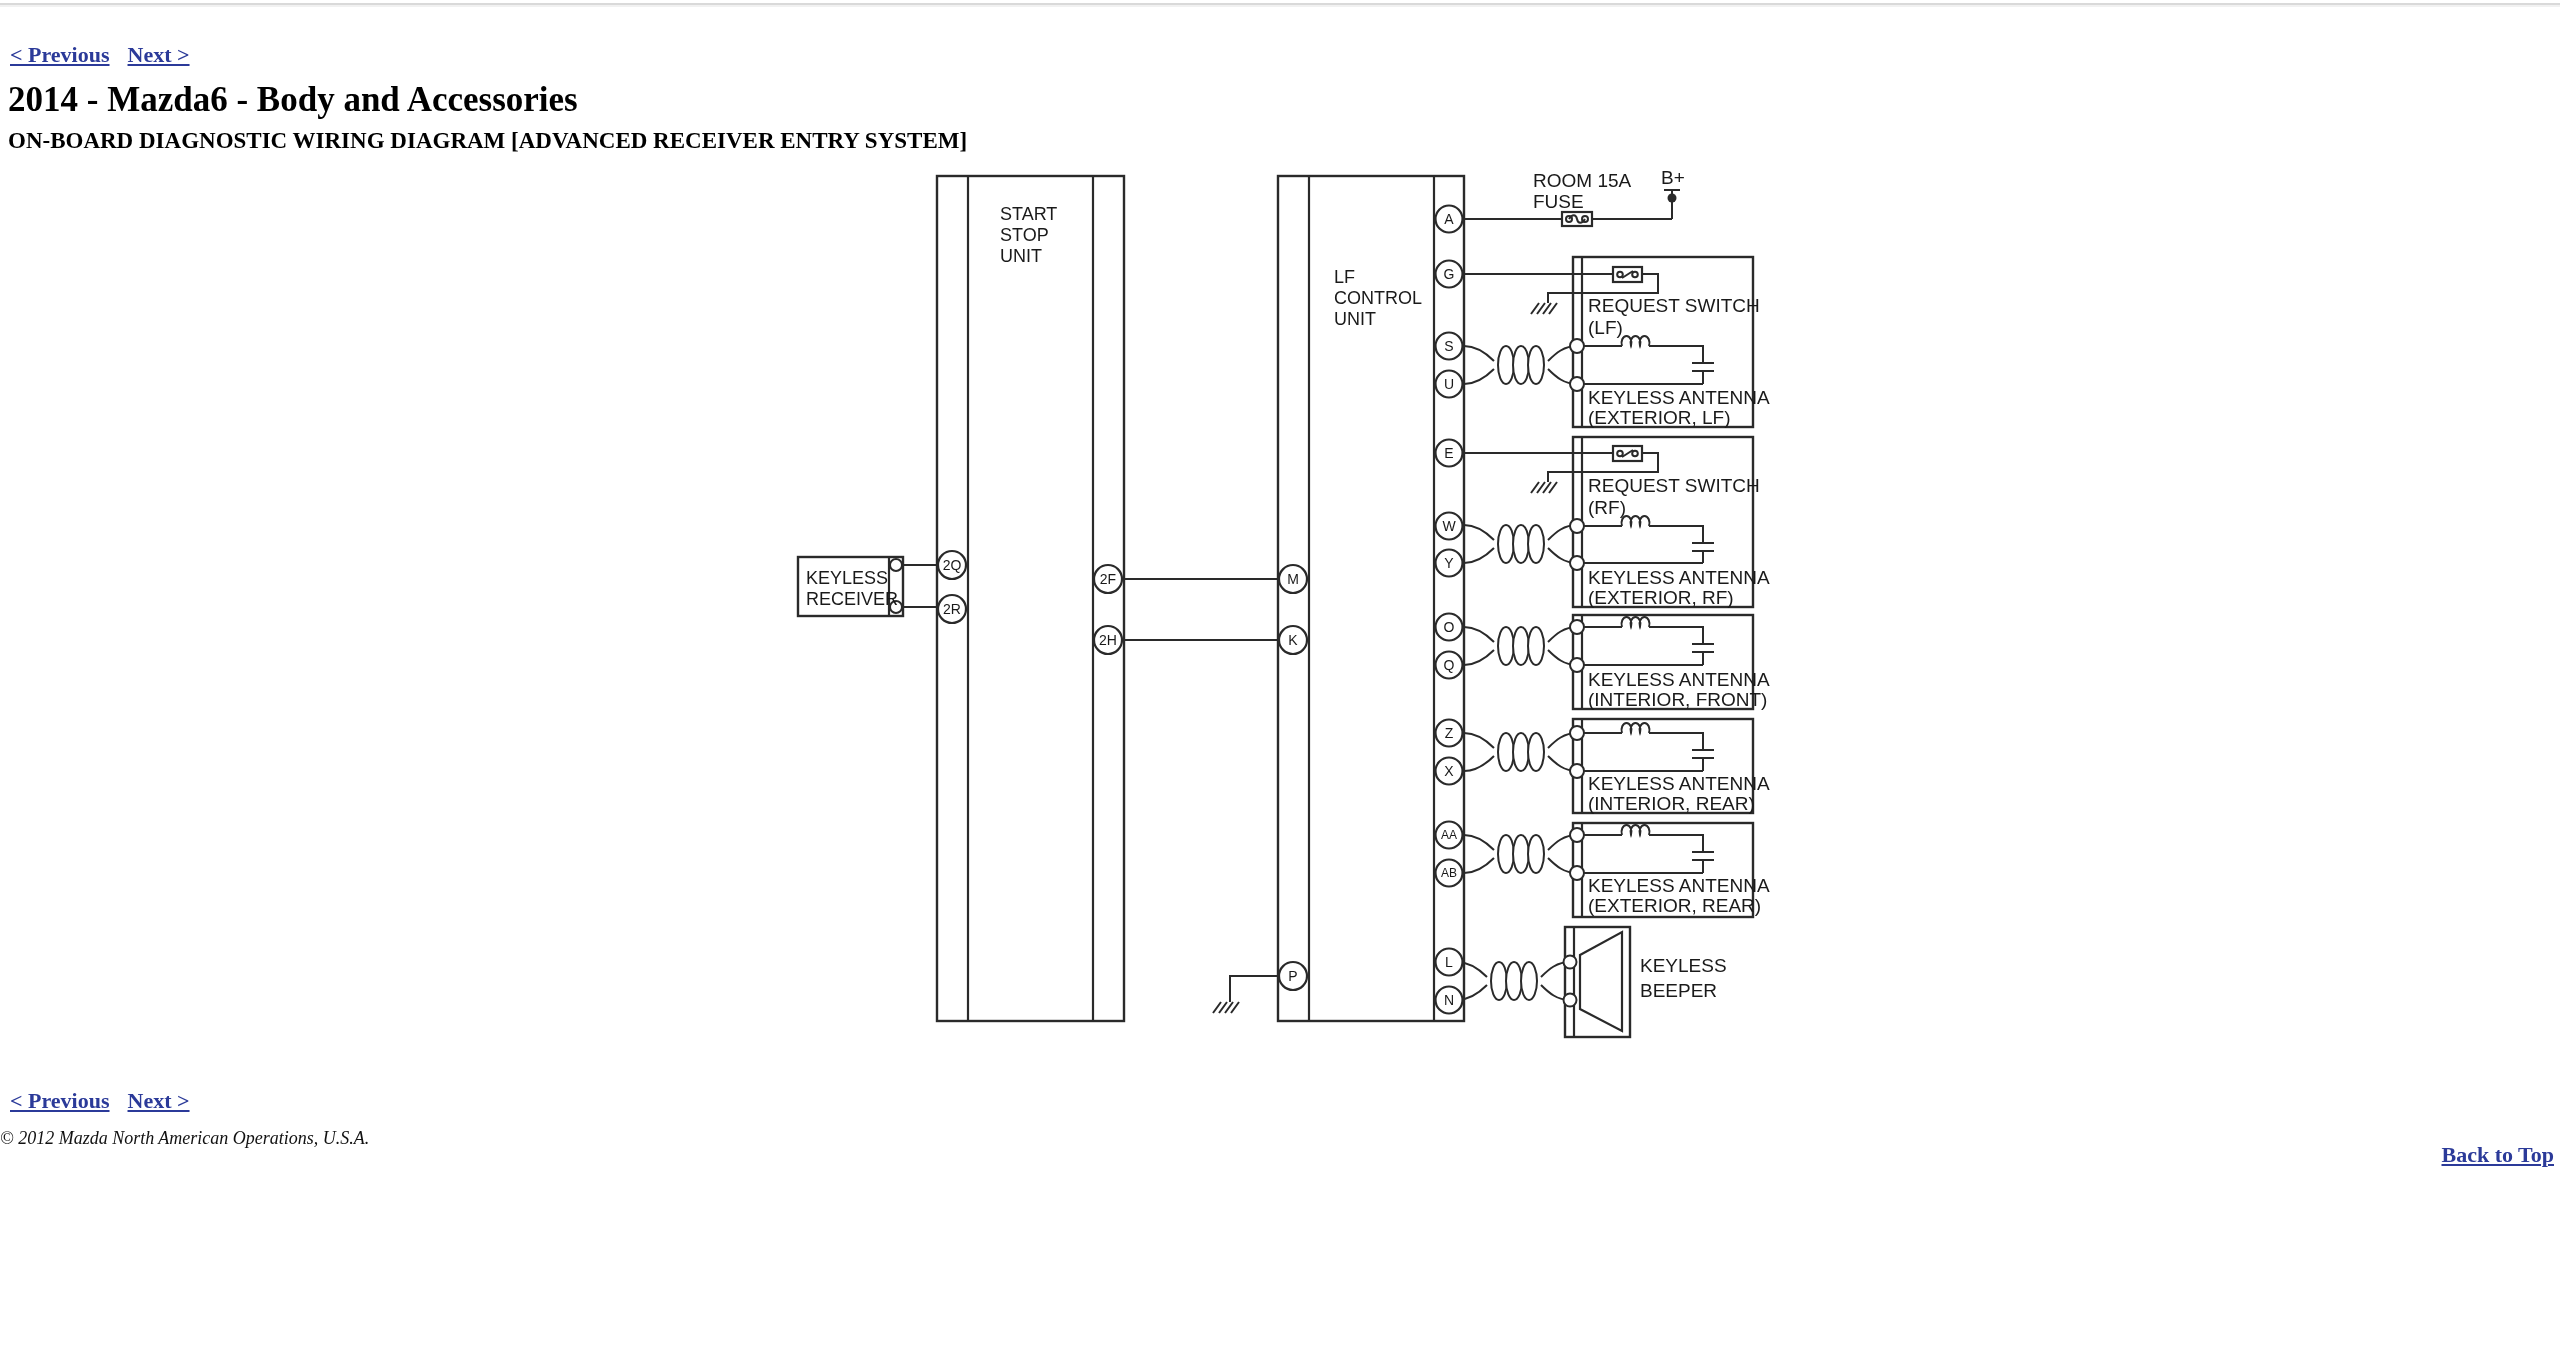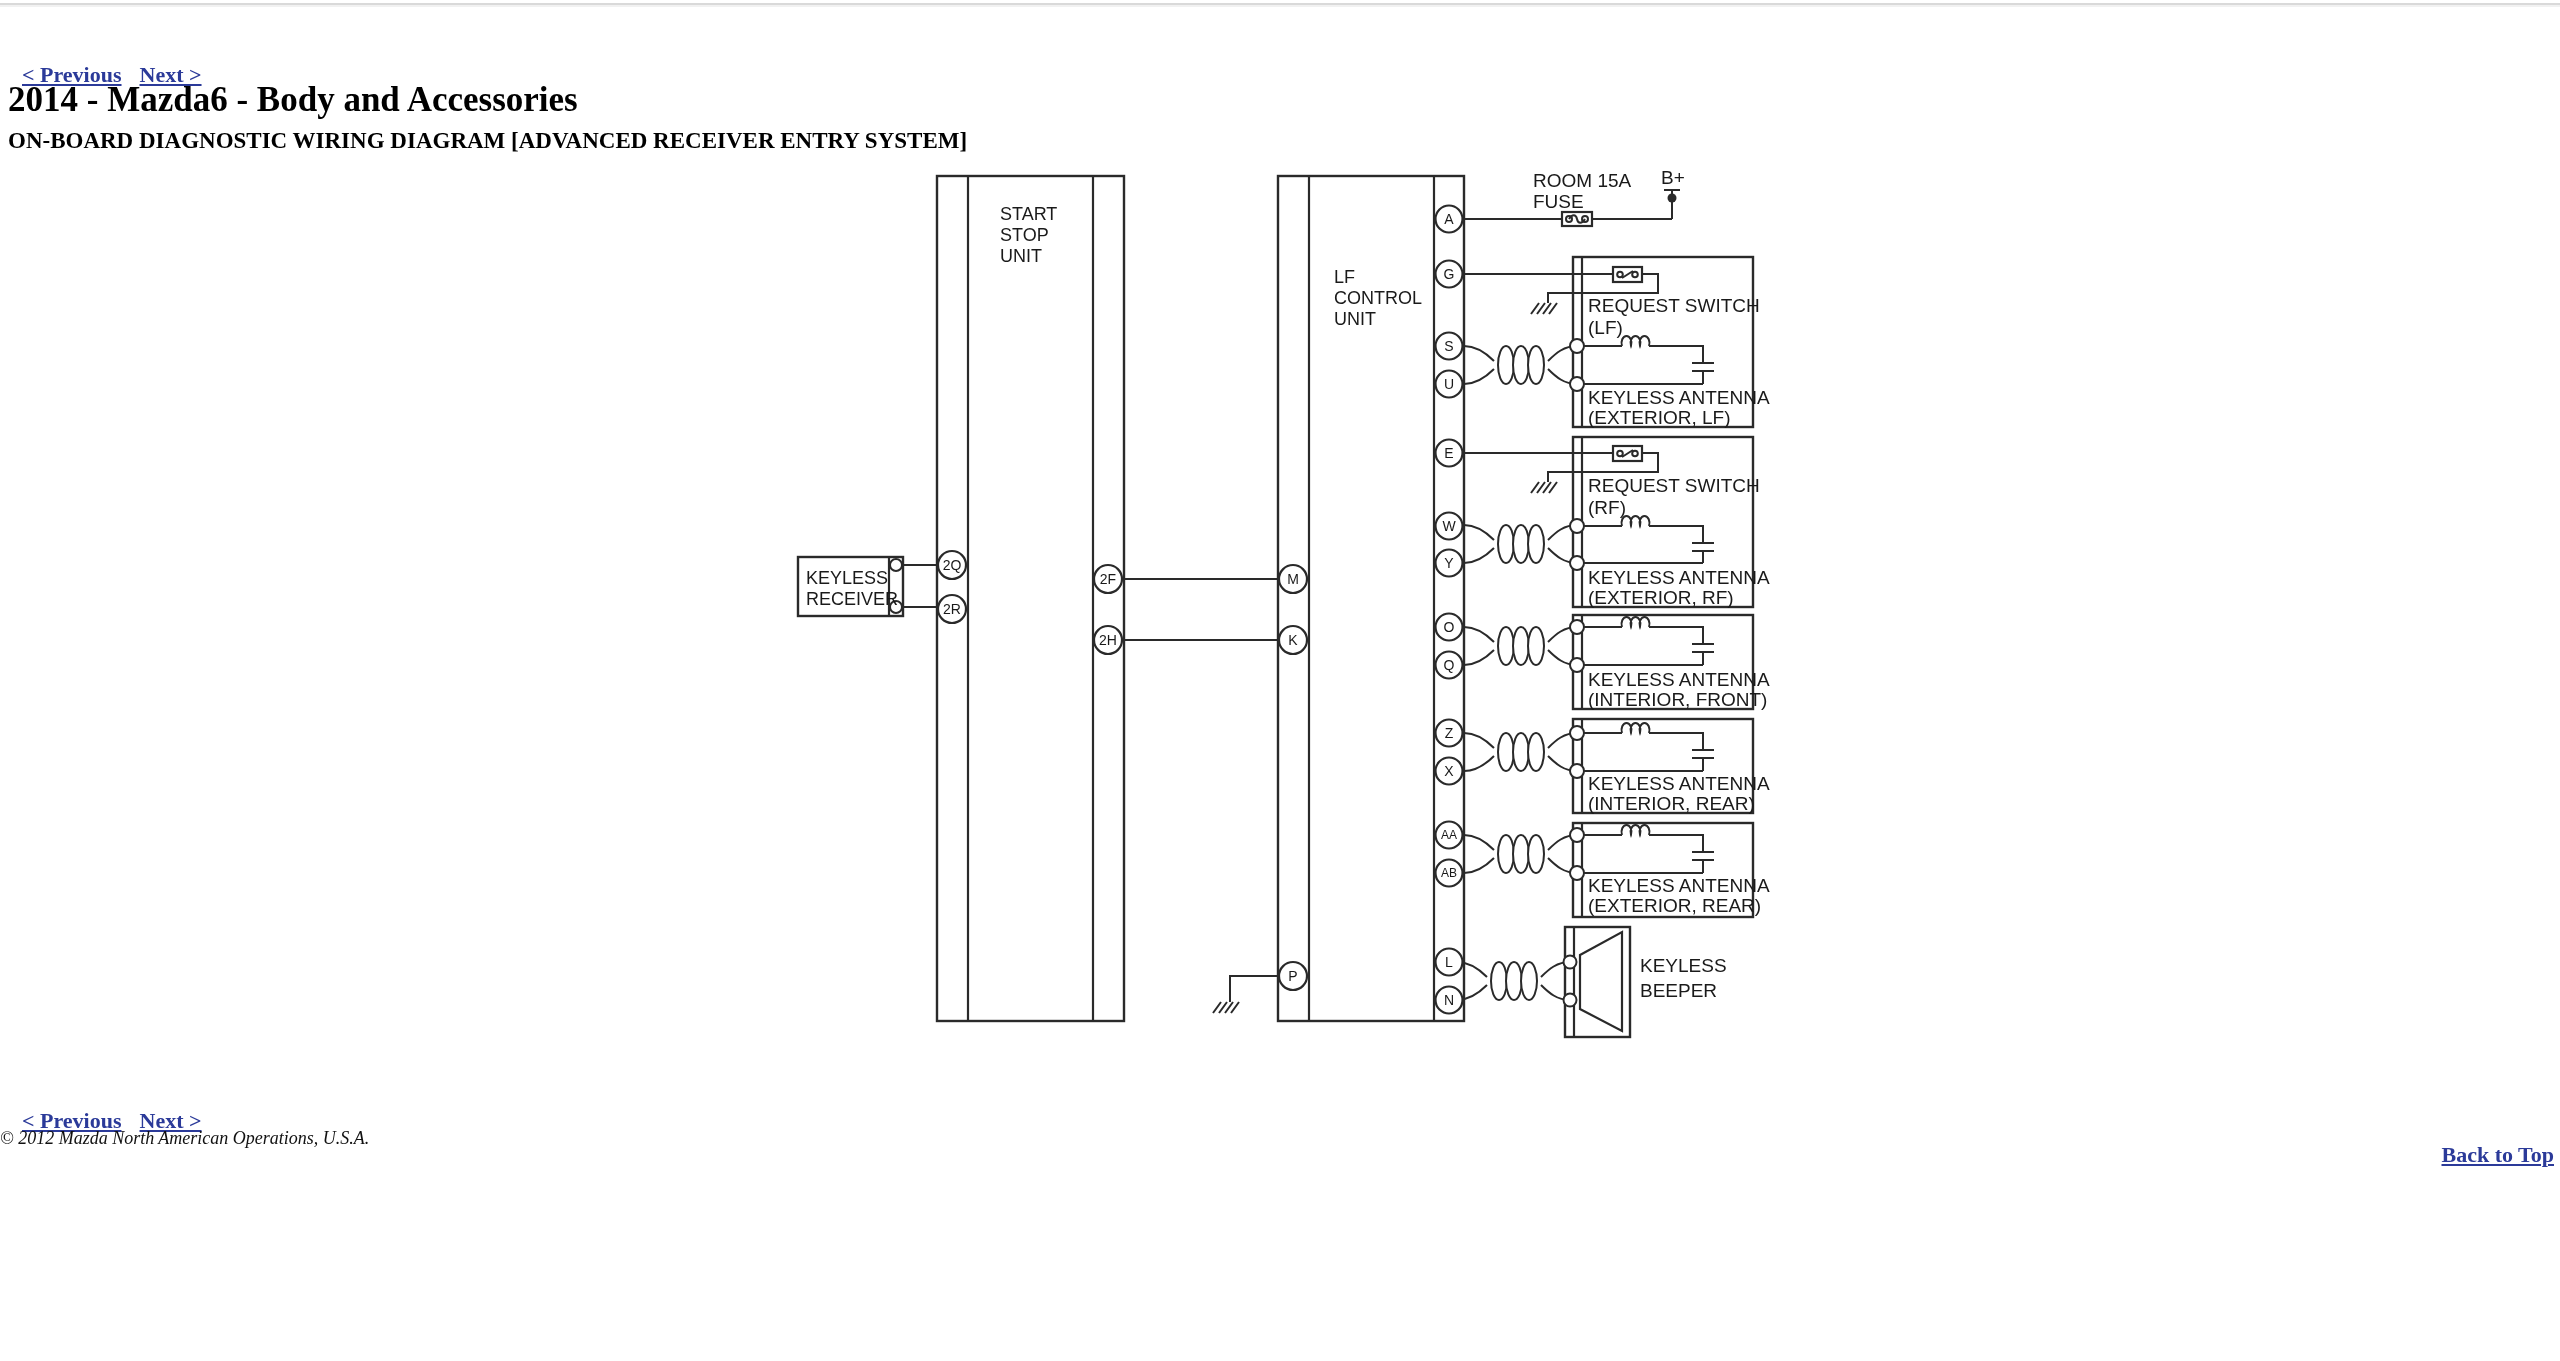--- a/index.html
+++ b/index.html
@@ -1,18 +1,18 @@
 <!DOCTYPE html>
 <html><head>
 <meta charset="utf-8">
 <style>
   html,body{margin:0;padding:0;background:#ffffff;}
   body{width:2560px;height:1361px;position:relative;font-family:"Liberation Serif",serif;overflow:hidden;}
   .top-rule{position:absolute;left:0;top:3px;width:100%;height:2px;background:#d9d9d9;border-bottom:2px solid #f1f1f1;}
-  .nav{position:absolute;left:22px;font-weight:bold;font-size:22px;margin-top:20px;}
+  .nav{position:absolute;left:10px;font-weight:bold;font-size:22px;}
   .nav a{color:#2b3a99;text-decoration:underline;margin-right:18px;cursor:pointer;}
   .nav.top{top:42px;}
   .nav.bottom{top:1088px;}
   .page-title{position:absolute;left:8px;top:80px;font-weight:bold;font-size:35px;color:#000;}
   .page-subtitle{position:absolute;left:8px;top:128px;font-weight:bold;font-size:23px;color:#000;}
   .back-to-top{position:absolute;right:6px;top:1106px;font-weight:bold;font-size:22px;margin-top:36px;}
   .back-to-top a{color:#2b3a99;text-decoration:underline;cursor:pointer;}
   .footer{position:absolute;left:0;top:1128px;width:100%;text-align:left;font-style:italic;font-size:18px;color:#111;}
   svg{position:absolute;left:0;top:0;}
   svg text{font-family:"Liberation Sans",sans-serif;fill:#1a1a1a;}

